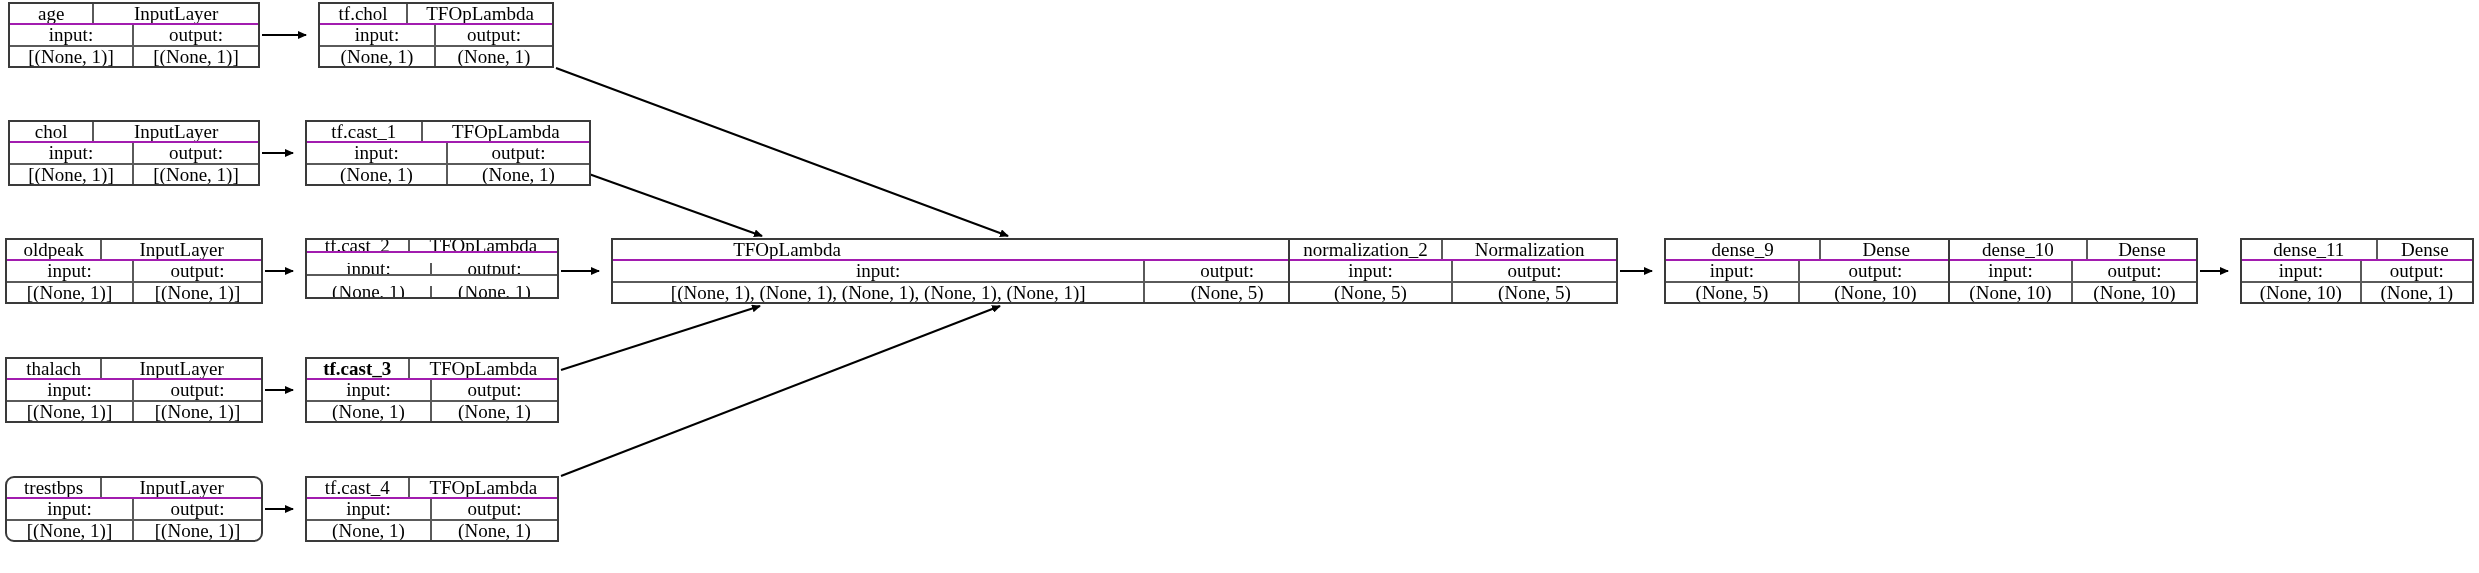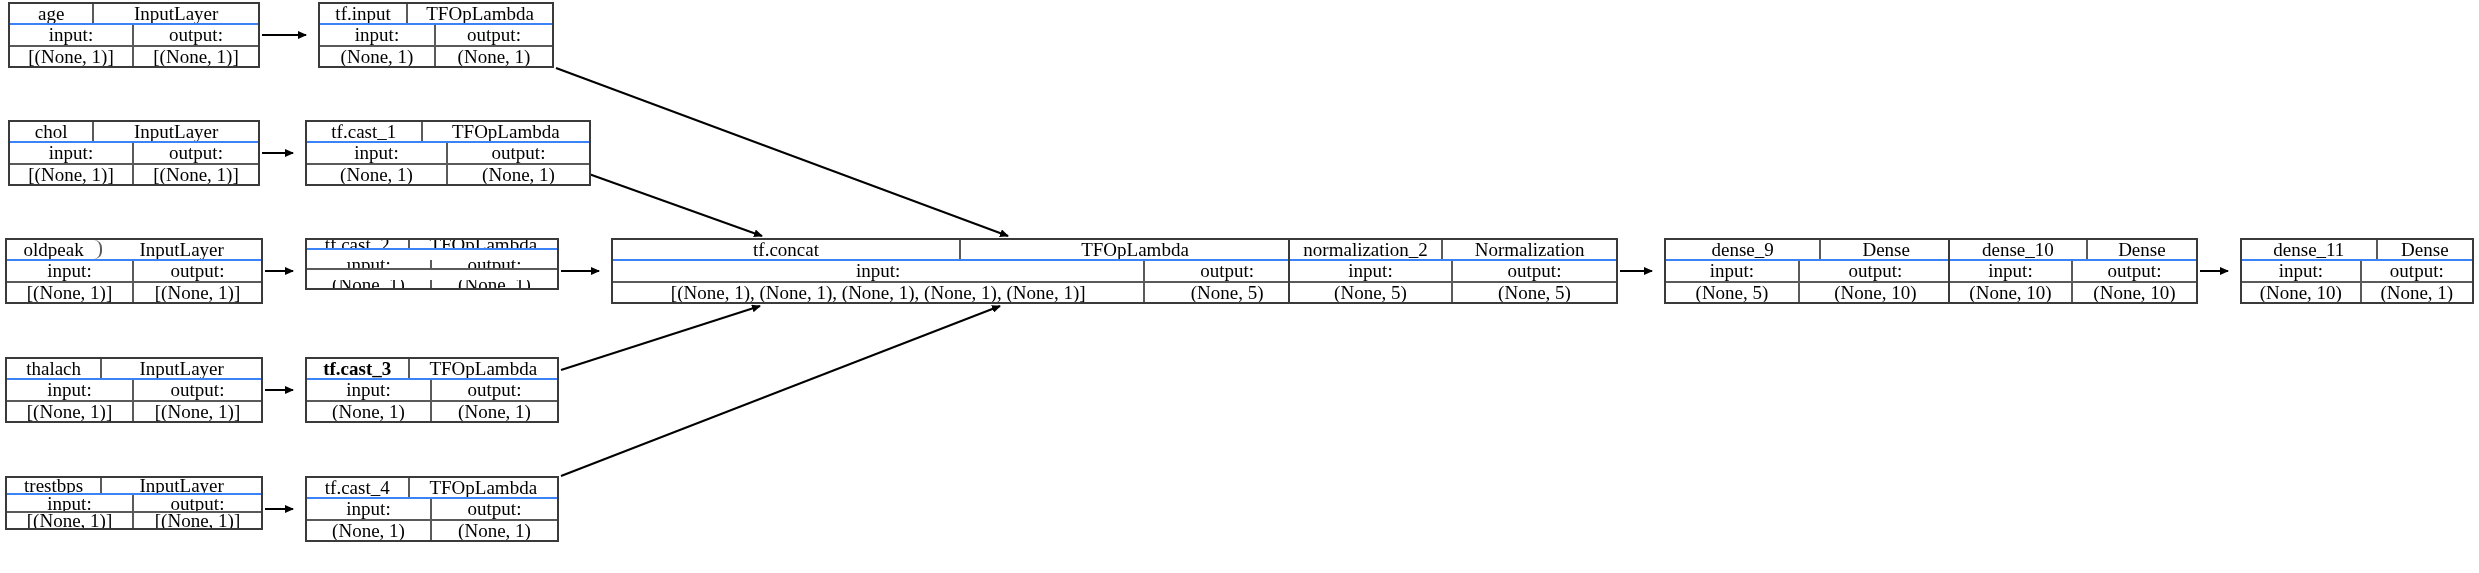--- a/index.html
+++ b/index.html
@@ -32,21 +32,21 @@
     flex-direction: column;
     z-index: 2;
   }
   .nrow {
     display: flex;
     flex-direction: row;
     box-sizing: border-box;
     flex: 1 1 0;
     min-height: 0;
   }
-  .nrow.r1 { border-bottom: 2px solid #3b82f6; }
+  .nrow.r1 { border-bottom: 2px solid #a21caf; }
   .nrow.r2 { border-bottom: 2px solid #5a5a5a; }
   .cell {
     box-sizing: border-box;
     display: flex;
     align-items: center;
     justify-content: center;
     white-space: nowrap;
     overflow: hidden;
     font-size: 19px;
     color: #000000;
@@ -108,21 +108,21 @@
           <div class="cell divider" style="flex: 0 0 50%;">input:</div>
           <div class="cell" style="flex: 0 0 50%;">output:</div>
         </div>
         <div class="nrow r3">
           <div class="cell divider" style="flex: 0 0 50%;">[(None, 1)]</div>
           <div class="cell" style="flex: 0 0 50%;">[(None, 1)]</div>
         </div>
       </div>
       <div class="node" style="left: 5px; top: 238px; width: 258px; height: 66px;">
         <div class="nrow r1">
-          <div class="cell divider" style="flex: 0 0 37.5%; border-radius: 8px;">oldpeak</div>
+          <div class="cell divider" style="flex: 0 0 37.5%;">oldpeak</div>
           <div class="cell" style="flex: 0 0 62.5%;">InputLayer</div>
         </div>
         <div class="nrow r2">
           <div class="cell divider" style="flex: 0 0 50%;">input:</div>
           <div class="cell" style="flex: 0 0 50%;">output:</div>
         </div>
         <div class="nrow r3">
           <div class="cell divider" style="flex: 0 0 50%;">[(None, 1)]</div>
           <div class="cell" style="flex: 0 0 50%;">[(None, 1)]</div>
         </div>
@@ -134,37 +134,37 @@
         </div>
         <div class="nrow r2">
           <div class="cell divider" style="flex: 0 0 50%;">input:</div>
           <div class="cell" style="flex: 0 0 50%;">output:</div>
         </div>
         <div class="nrow r3">
           <div class="cell divider" style="flex: 0 0 50%;">[(None, 1)]</div>
           <div class="cell" style="flex: 0 0 50%;">[(None, 1)]</div>
         </div>
       </div>
-      <div class="node" style="left: 5px; top: 476px; width: 258px; height: 54px;">
+      <div class="node" style="left: 5px; top: 476px; width: 258px; height: 66px; border-radius: 9px;">
         <div class="nrow r1">
           <div class="cell divider" style="flex: 0 0 37.5%;">trestbps</div>
           <div class="cell" style="flex: 0 0 62.5%;">InputLayer</div>
         </div>
         <div class="nrow r2">
           <div class="cell divider" style="flex: 0 0 50%;">input:</div>
           <div class="cell" style="flex: 0 0 50%;">output:</div>
         </div>
         <div class="nrow r3">
           <div class="cell divider" style="flex: 0 0 50%;">[(None, 1)]</div>
           <div class="cell" style="flex: 0 0 50%;">[(None, 1)]</div>
         </div>
       </div>
       <div class="node" style="left: 318px; top: 2px; width: 236px; height: 66px;">
         <div class="nrow r1">
-          <div class="cell divider" style="flex: 0 0 38%;">tf.input</div>
+          <div class="cell divider" style="flex: 0 0 38%;">tf.chol</div>
           <div class="cell" style="flex: 0 0 62%;">TFOpLambda</div>
         </div>
         <div class="nrow r2">
           <div class="cell divider" style="flex: 0 0 50%;">input:</div>
           <div class="cell" style="flex: 0 0 50%;">output:</div>
         </div>
         <div class="nrow r3">
           <div class="cell divider" style="flex: 0 0 50%;">(None, 1)</div>
           <div class="cell" style="flex: 0 0 50%;">(None, 1)</div>
         </div>
@@ -176,21 +176,21 @@
         </div>
         <div class="nrow r2">
           <div class="cell divider" style="flex: 0 0 50%;">input:</div>
           <div class="cell" style="flex: 0 0 50%;">output:</div>
         </div>
         <div class="nrow r3">
           <div class="cell divider" style="flex: 0 0 50%;">(None, 1)</div>
           <div class="cell" style="flex: 0 0 50%;">(None, 1)</div>
         </div>
       </div>
-      <div class="node" style="left: 305px; top: 238px; width: 254px; height: 52px; gap: 10px;">
+      <div class="node" style="left: 305px; top: 238px; width: 254px; height: 61px; gap: 10px;">
         <div class="nrow r1">
           <div class="cell divider" style="flex: 0 0 41%;">tf.cast_2</div>
           <div class="cell" style="flex: 0 0 59%;">TFOpLambda</div>
         </div>
         <div class="nrow r2">
           <div class="cell divider" style="flex: 0 0 50%;">input:</div>
           <div class="cell" style="flex: 0 0 50%;">output:</div>
         </div>
         <div class="nrow r3">
           <div class="cell divider" style="flex: 0 0 50%;">(None, 1)</div>
@@ -220,21 +220,20 @@
           <div class="cell divider" style="flex: 0 0 50%;">input:</div>
           <div class="cell" style="flex: 0 0 50%;">output:</div>
         </div>
         <div class="nrow r3">
           <div class="cell divider" style="flex: 0 0 50%;">(None, 1)</div>
           <div class="cell" style="flex: 0 0 50%;">(None, 1)</div>
         </div>
       </div>
       <div class="node" style="left: 611px; top: 238px; width: 700px; height: 66px;">
         <div class="nrow r1">
-          <div class="cell divider" style="flex: 0 0 50%;">tf.concat</div>
           <div class="cell" style="flex: 0 0 50%;">TFOpLambda</div>
         </div>
         <div class="nrow r2">
           <div class="cell divider" style="flex: 0 0 76.5%;">input:</div>
           <div class="cell" style="flex: 0 0 23.5%;">output:</div>
         </div>
         <div class="nrow r3">
           <div class="cell divider" style="flex: 0 0 76.5%;">[(None, 1), (None, 1), (None, 1), (None, 1), (None, 1)]</div>
           <div class="cell" style="flex: 0 0 23.5%;">(None, 5)</div>
         </div>

